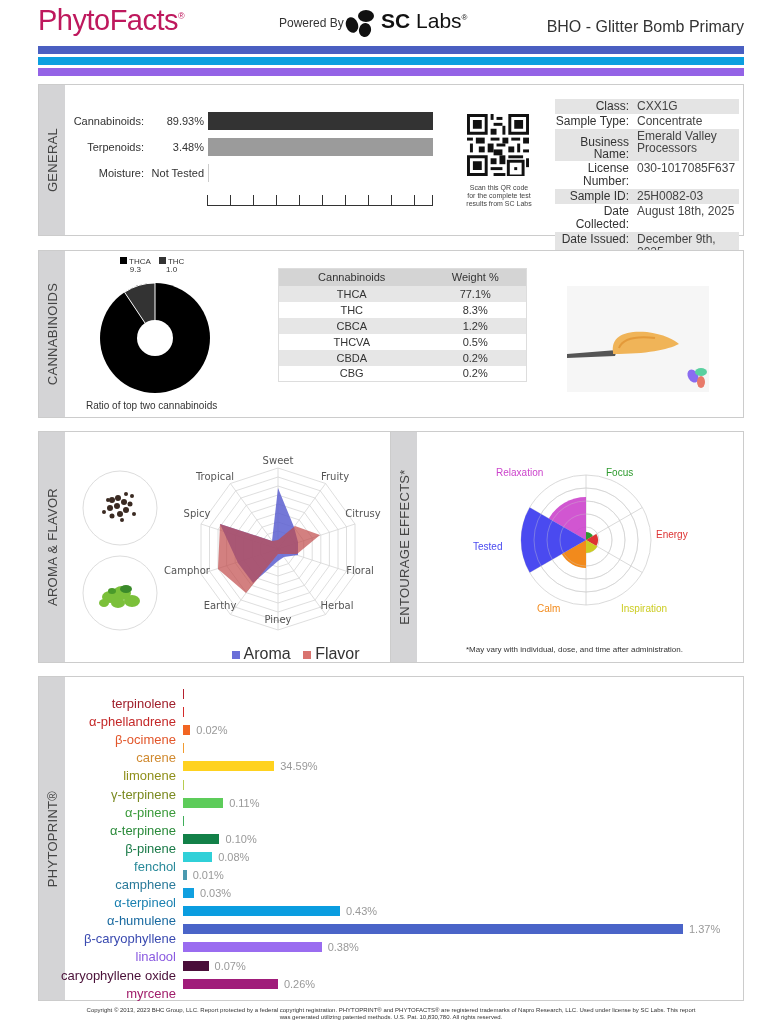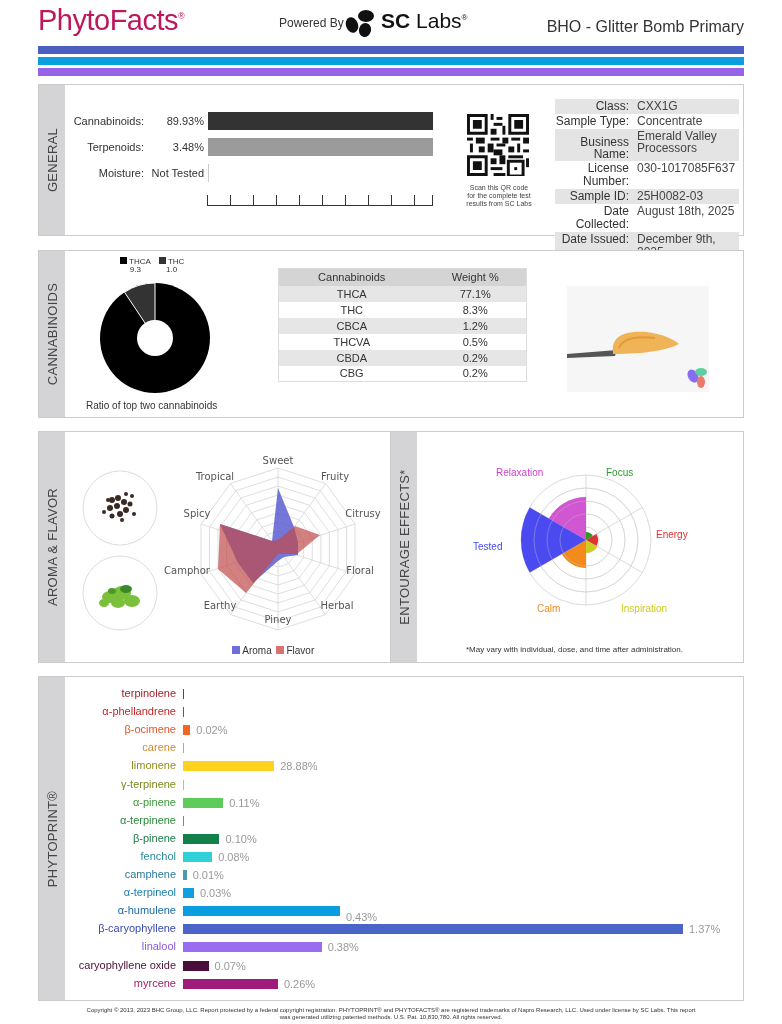--- a/index.html
+++ b/index.html
@@ -24,21 +24,21 @@
   .qr-note { font-size: 7px; color: #444; text-align: center; line-height: 8px; }
   .info { left: 555px; width: 184px; }
   .info-row { display: flex; font-size: 12px; line-height: 13px; padding: 1px 0; }
   .info-row:nth-child(odd) { background: #e4e4e4; }
   .info-row .k { width: 80px; text-align: right; padding-right: 6px; color: #333; }
   .info-row .v { flex: 1; padding-left: 2px; color: #444; }
   table.cb { border-collapse: collapse; font-size: 11px; }
   table.cb th { background: #d4d4d4; font-weight: normal; height: 17px; }
   table.cb td { height: 16px; text-align: center; color: #333; }
   table.cb tr:nth-child(even) td { background: #e6e6e6; }
-  .terp-name { position: absolute; right: 606px; font-size: 11px; text-align: right; white-space: nowrap; }
+  .terp-name { position: absolute; right: 606px; font-size: 13px; text-align: right; white-space: nowrap; margin-top: 9px; }
   .terp-bar { position: absolute; left: 183px; height: 10px; }
   .terp-val { position: absolute; font-size: 11px; color: #999; }
   .footer { left: 38px; width: 706px; top: 1007px; font-size: 6px; color: #333; text-align: center; line-height: 7px; }
 </style>
 </head>
 <body>
 
 <div class="abs brand"><span>PhytoFacts</span><sup>®</sup></div>
 <div class="abs powered">Powered By</div>
 <svg class="abs sclogo" width="32" height="30" viewBox="0 0 32 30">
@@ -277,21 +277,21 @@
     <text x="203" y="65" text-anchor="middle">Citrusy</text>
     <text x="200" y="122" text-anchor="middle">Floral</text>
     <text x="177" y="157" text-anchor="middle">Herbal</text>
     <text x="118" y="171" text-anchor="middle">Piney</text>
     <text x="60" y="157" text-anchor="middle">Earthy</text>
     <text x="27" y="122" text-anchor="middle">Camphor</text>
     <text x="37" y="65" text-anchor="middle">Spicy</text>
     <text x="55" y="28" text-anchor="middle">Tropical</text>
   </g>
 </svg>
-<div class="abs" style="left:232px;top:645px;font-size:10px;color:#333;display:flex;gap:4px">
+<div class="abs" style="left:232px;top:645px;font-size:16px;color:#333;display:flex;gap:12px">
   <span><span style="display:inline-block;width:8px;height:8px;background:#6b6fd8"></span> <span>Aroma</span></span>
   <span><span style="display:inline-block;width:8px;height:8px;background:#d9736f"></span> <span>Flavor</span></span>
 </div>
 
 <div class="abs panel" style="left:390px;top:431px;width:354px;height:232px">
   <div class="tab">
       <span>ENTOURAGE EFFECTS*</span>
     </div>
 </div>
 <svg class="abs" style="left:518px;top:472px" width="136" height="136" viewBox="-68 -68 136 136">
@@ -335,21 +335,21 @@
     <div class="terp-bar" style="top: 689px; width: 1px; background: rgb(181, 32, 46);"></div>
     <div class="terp-name" style="top: 705.1px; color: rgb(196, 40, 40);">α-phellandrene</div>
     <div class="terp-bar" style="top: 707.1px; width: 1px; background: rgb(212, 42, 42);"></div>
     <div class="terp-name" style="top: 723.2px; color: rgb(226, 86, 42);">β-ocimene</div>
     <div class="terp-bar" style="top: 725.2px; width: 7.29927px; background: rgb(242, 101, 34);"></div>
     <div class="terp-val" style="top: 724.2px; left: 196.299px;">0.02%</div>
     <div class="terp-name" style="top: 741.3px; color: rgb(208, 138, 48);">carene</div>
     <div class="terp-bar" style="top: 743.3px; width: 1px; background: rgb(242, 155, 48);"></div>
     <div class="terp-name" style="top: 759.4px; color: rgb(143, 143, 26);">limonene</div>
     <div class="terp-bar" style="top: 761.4px; width: 91.2409px; background: rgb(255, 210, 31);"></div>
-    <div class="terp-val" style="top: 760.4px; left: 280.241px;">28.88%</div>
+    <div class="terp-val" style="top: 760.4px; left: 280.241px;">34.59%</div>
     <div class="terp-name" style="top: 777.5px; color: rgb(122, 138, 32);">γ-terpinene</div>
     <div class="terp-bar" style="top: 779.5px; width: 1px; background: rgb(184, 204, 80);"></div>
     <div class="terp-name" style="top: 795.6px; color: rgb(58, 154, 58);">α-pinene</div>
     <div class="terp-bar" style="top: 797.6px; width: 40.146px; background: rgb(93, 204, 90);"></div>
     <div class="terp-val" style="top: 796.6px; left: 229.146px;">0.11%</div>
     <div class="terp-name" style="top: 813.7px; color: rgb(42, 138, 58);">α-terpinene</div>
     <div class="terp-bar" style="top: 815.7px; width: 1px; background: rgb(63, 174, 90);"></div>
     <div class="terp-name" style="top: 831.8px; color: rgb(26, 122, 72);">β-pinene</div>
     <div class="terp-bar" style="top: 833.8px; width: 36.4964px; background: rgb(18, 128, 72);"></div>
     <div class="terp-val" style="top: 832.8px; left: 225.496px;">0.10%</div>
@@ -357,21 +357,21 @@
     <div class="terp-bar" style="top: 851.9px; width: 29.1971px; background: rgb(48, 208, 216);"></div>
     <div class="terp-val" style="top: 850.9px; left: 218.197px;">0.08%</div>
     <div class="terp-name" style="top: 868px; color: rgb(42, 122, 154);">camphene</div>
     <div class="terp-bar" style="top: 870px; width: 3.64963px; background: rgb(74, 154, 176);"></div>
     <div class="terp-val" style="top: 869px; left: 192.65px;">0.01%</div>
     <div class="terp-name" style="top: 886.1px; color: rgb(26, 128, 176);">α-terpineol</div>
     <div class="terp-bar" style="top: 888.1px; width: 10.9489px; background: rgb(16, 160, 224);"></div>
     <div class="terp-val" style="top: 887.1px; left: 199.949px;">0.03%</div>
     <div class="terp-name" style="top: 904.2px; color: rgb(26, 106, 160);">α-humulene</div>
     <div class="terp-bar" style="top: 906.2px; width: 156.934px; background: rgb(10, 157, 224);"></div>
-    <div class="terp-val" style="top: 905.2px; left: 345.934px; margin-top: 6px;">0.43%</div>
+    <div class="terp-val" style="top: 905.2px; left: 345.934px;">0.43%</div>
     <div class="terp-name" style="top: 922.3px; color: rgb(58, 74, 176);">β-caryophyllene</div>
     <div class="terp-bar" style="top: 924.3px; width: 500px; background: rgb(74, 100, 200);"></div>
     <div class="terp-val" style="top: 923.3px; left: 689px;">1.37%</div>
     <div class="terp-name" style="top: 940.4px; color: rgb(138, 90, 224);">linalool</div>
     <div class="terp-bar" style="top: 942.4px; width: 138.686px; background: rgb(154, 108, 240);"></div>
     <div class="terp-val" style="top: 941.4px; left: 327.686px;">0.38%</div>
     <div class="terp-name" style="top: 958.5px; color: rgb(74, 16, 56);">caryophyllene oxide</div>
     <div class="terp-bar" style="top: 960.5px; width: 25.5474px; background: rgb(74, 14, 58);"></div>
     <div class="terp-val" style="top: 959.5px; left: 214.547px;">0.07%</div>
     <div class="terp-name" style="top: 976.6px; color: rgb(160, 28, 106);">myrcene</div>

